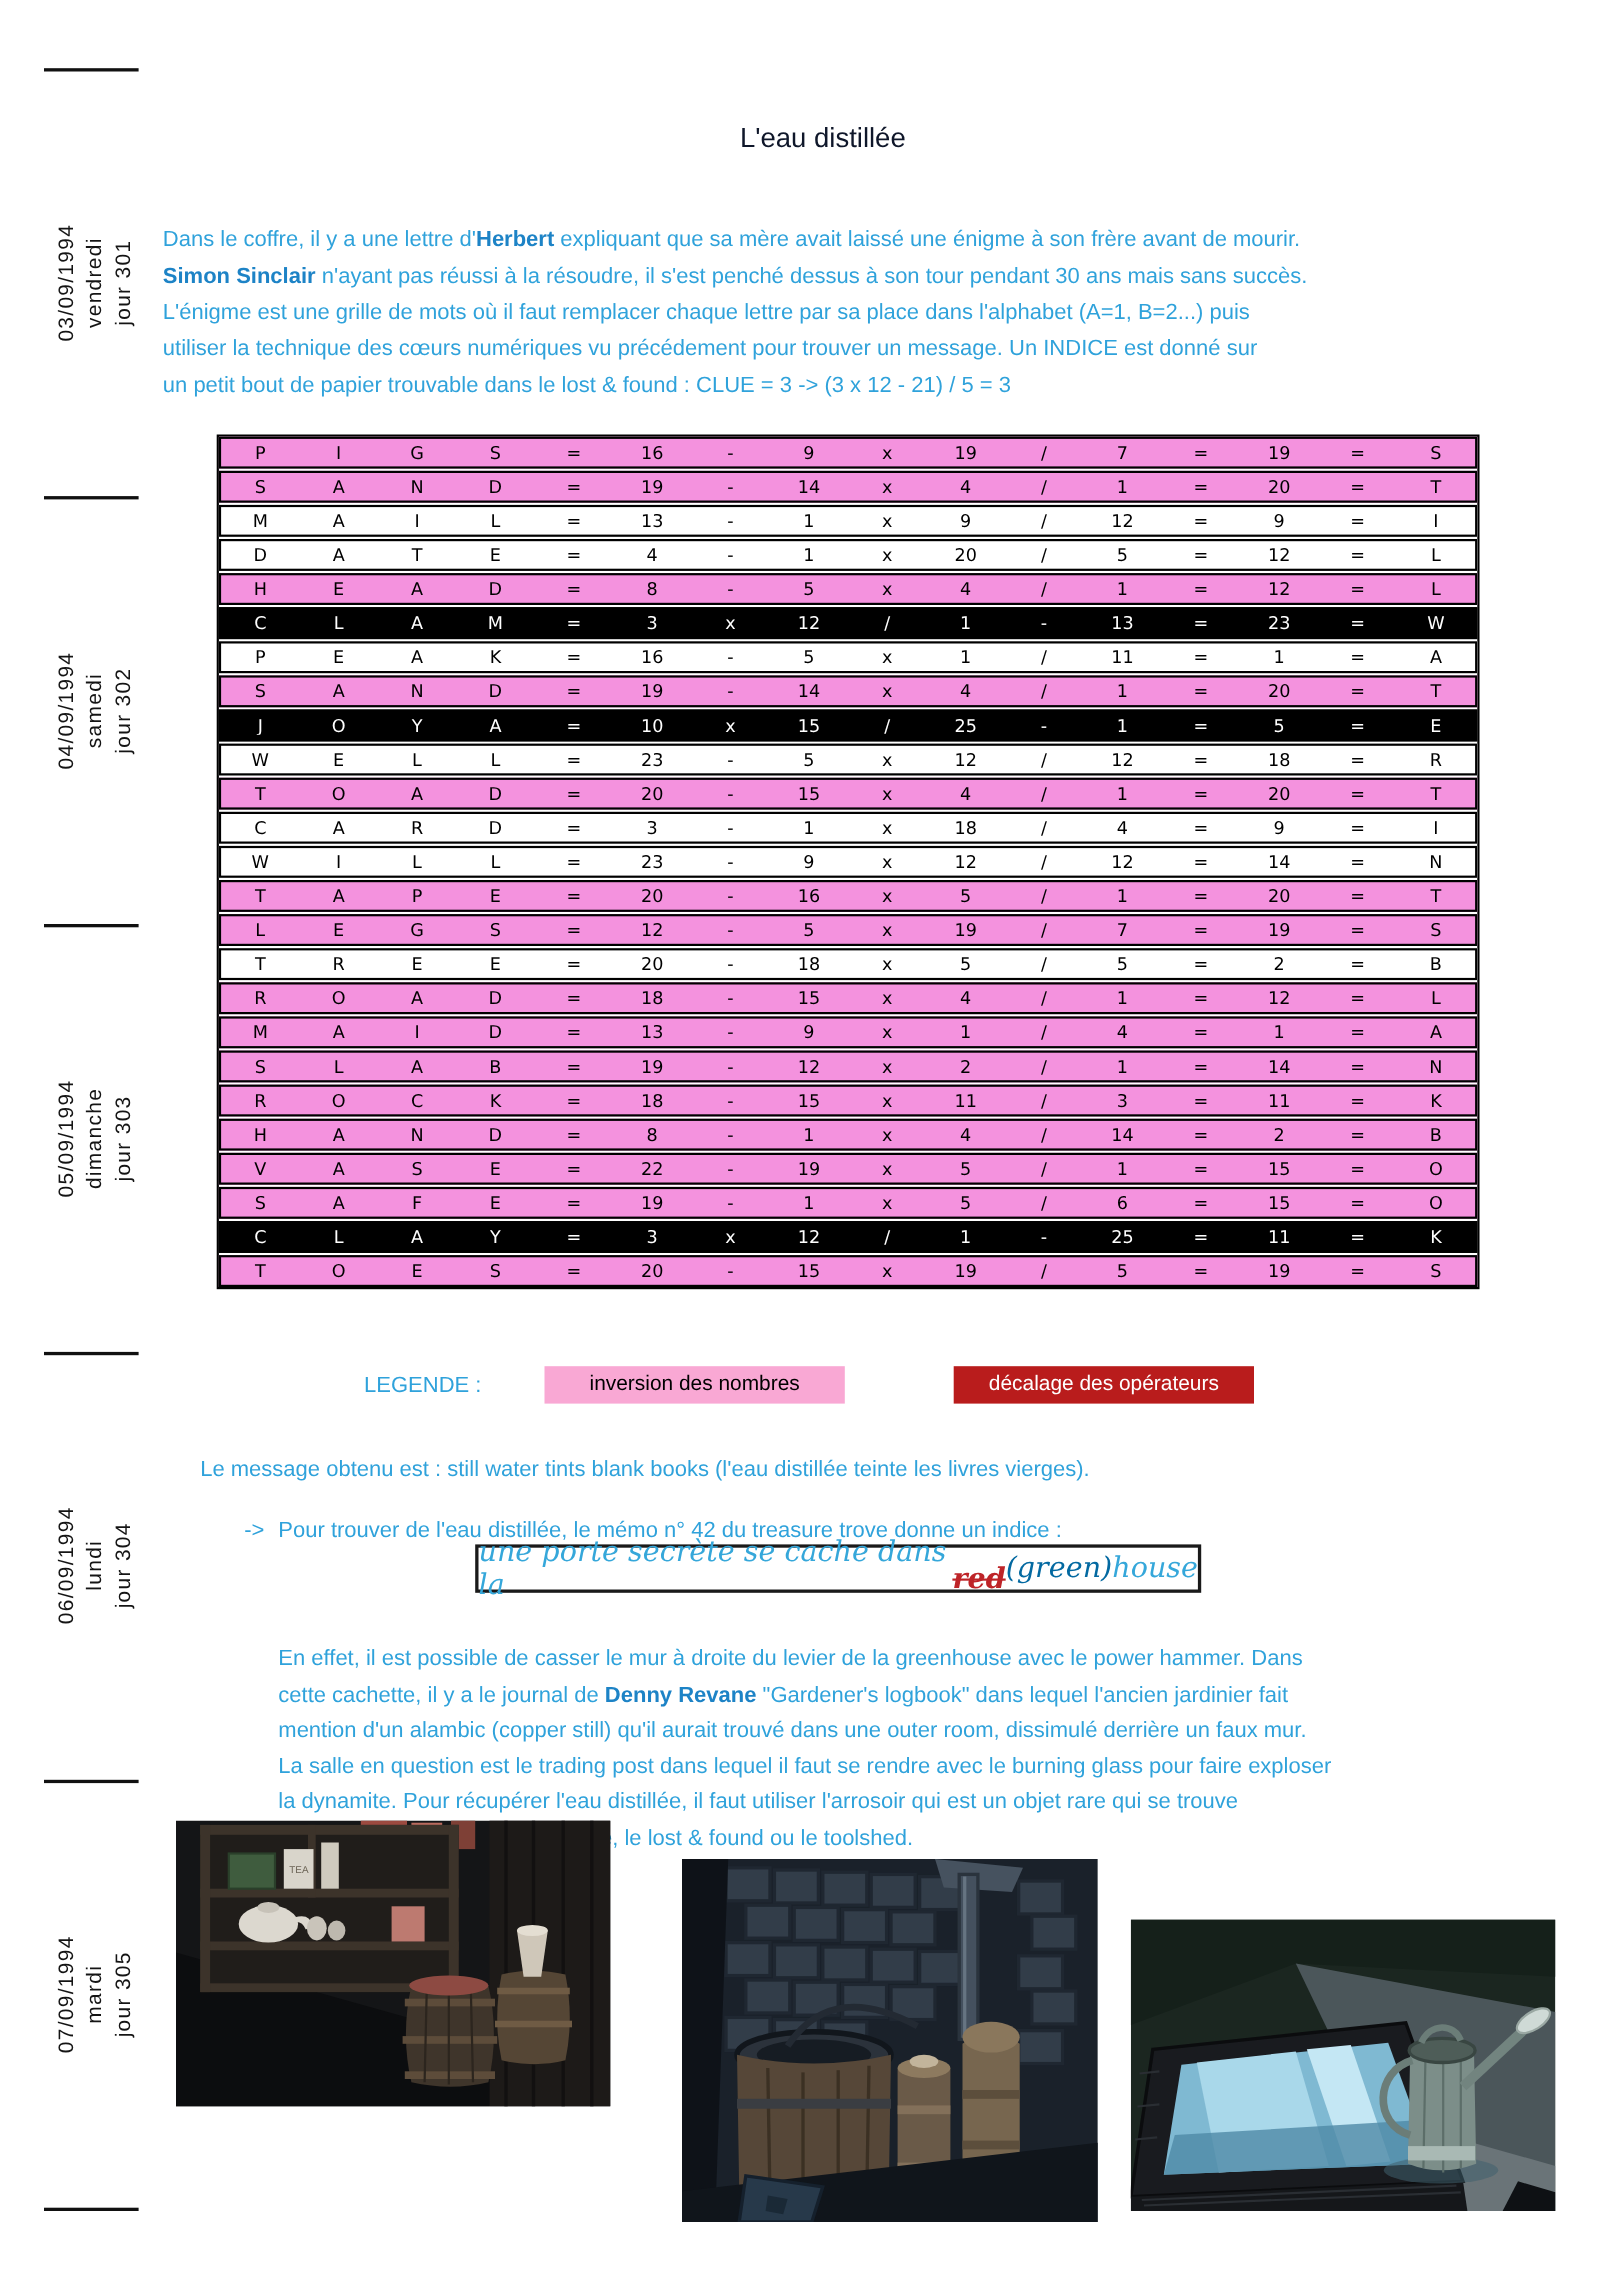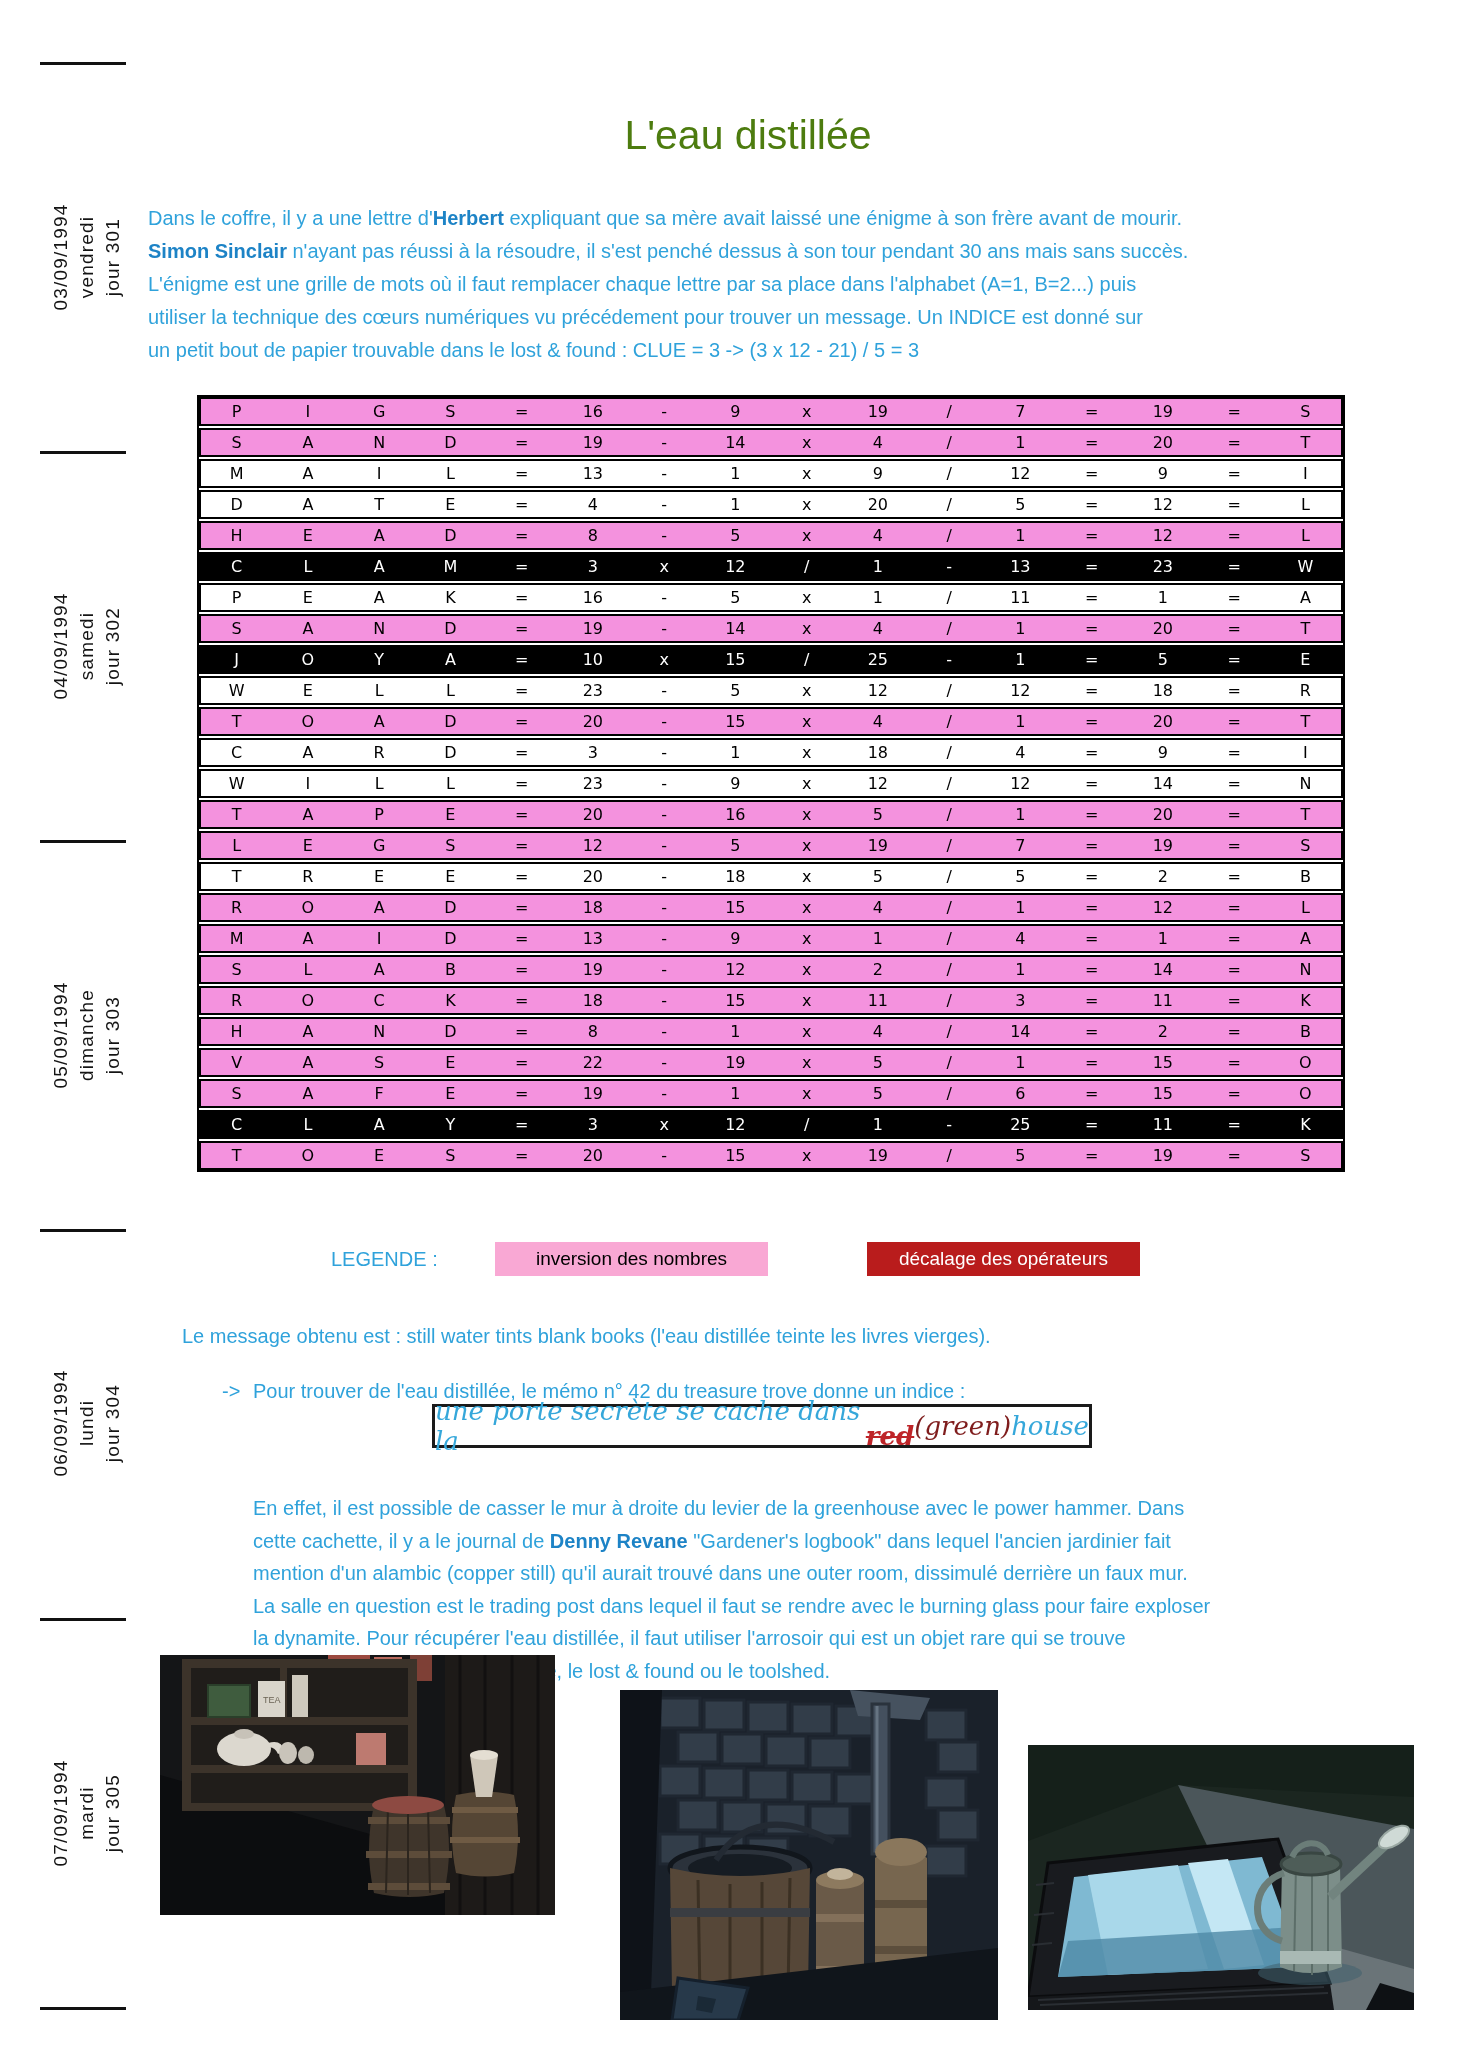--- a/index.html
+++ b/index.html
@@ -9,21 +9,21 @@
   
   .sep{position:absolute;left:40px;width:86px;height:3px;background:#111;}
   .date-block{position:absolute;left:-24px;width:220px;height:96px;
               transform:rotate(-90deg);display:flex;flex-direction:column;
               align-items:center;justify-content:center;gap:7px;
               font-size:19px;letter-spacing:1.2px;color:#141414;}
   .date-line{white-space:nowrap;line-height:1;}
 
   
   .title{position:absolute;top:112px;left:148px;width:1200px;text-align:center;
-         font-size:41px;color:#4d7c0f;}
+         font-size:25px;color:#0f172a;}
   .cyan-text{color:#2FA2DB;font-size:20px;}
   .rich-line{white-space:nowrap;line-height:33px;}
   .b-run{color:#1D83C6;font-weight:700;}
   .intro{position:absolute;left:148px;top:202px;}
 
   
   .ptable{position:absolute;left:197px;top:395px;width:1148px;
           border:2px solid #000;display:flex;flex-direction:column;gap:2px;
           background:#fff;box-sizing:border-box;}
   .prow{display:grid;grid-template-columns:repeat(16,1fr);height:25px;
@@ -43,21 +43,21 @@
   .message{position:absolute;left:166px;top:1325px;white-space:nowrap;margin-left:16px;}
 
   .hint-arrow{position:absolute;left:222px;top:1380px;}
   .hint-intro{position:absolute;left:253px;top:1380px;white-space:nowrap;}
 
   .note-box{position:absolute;left:432px;top:1404px;width:660px;height:44px;
             border:3px solid #1a1a1a;display:flex;align-items:center;justify-content:center;
             font-family:"DejaVu Serif",serif;font-style:italic;font-size:26px;box-sizing:border-box;}
   .note-cyan{color:#35A7DA;}
   .note-red{color:#BE2428;font-weight:700;text-decoration:line-through;text-decoration-thickness:2px;margin-top:20px;}
-  .note-green{color:#7f1d1d;}
+  .note-green{color:#0369a1;}
 
   .hint-lines{position:absolute;left:253px;top:1492px;}
   .hint-lines .rich-line{line-height:32.5px;}
 
   .shot{position:absolute;}
   .shot svg{display:block;}
 </style>
 </head>
 <body>
 

